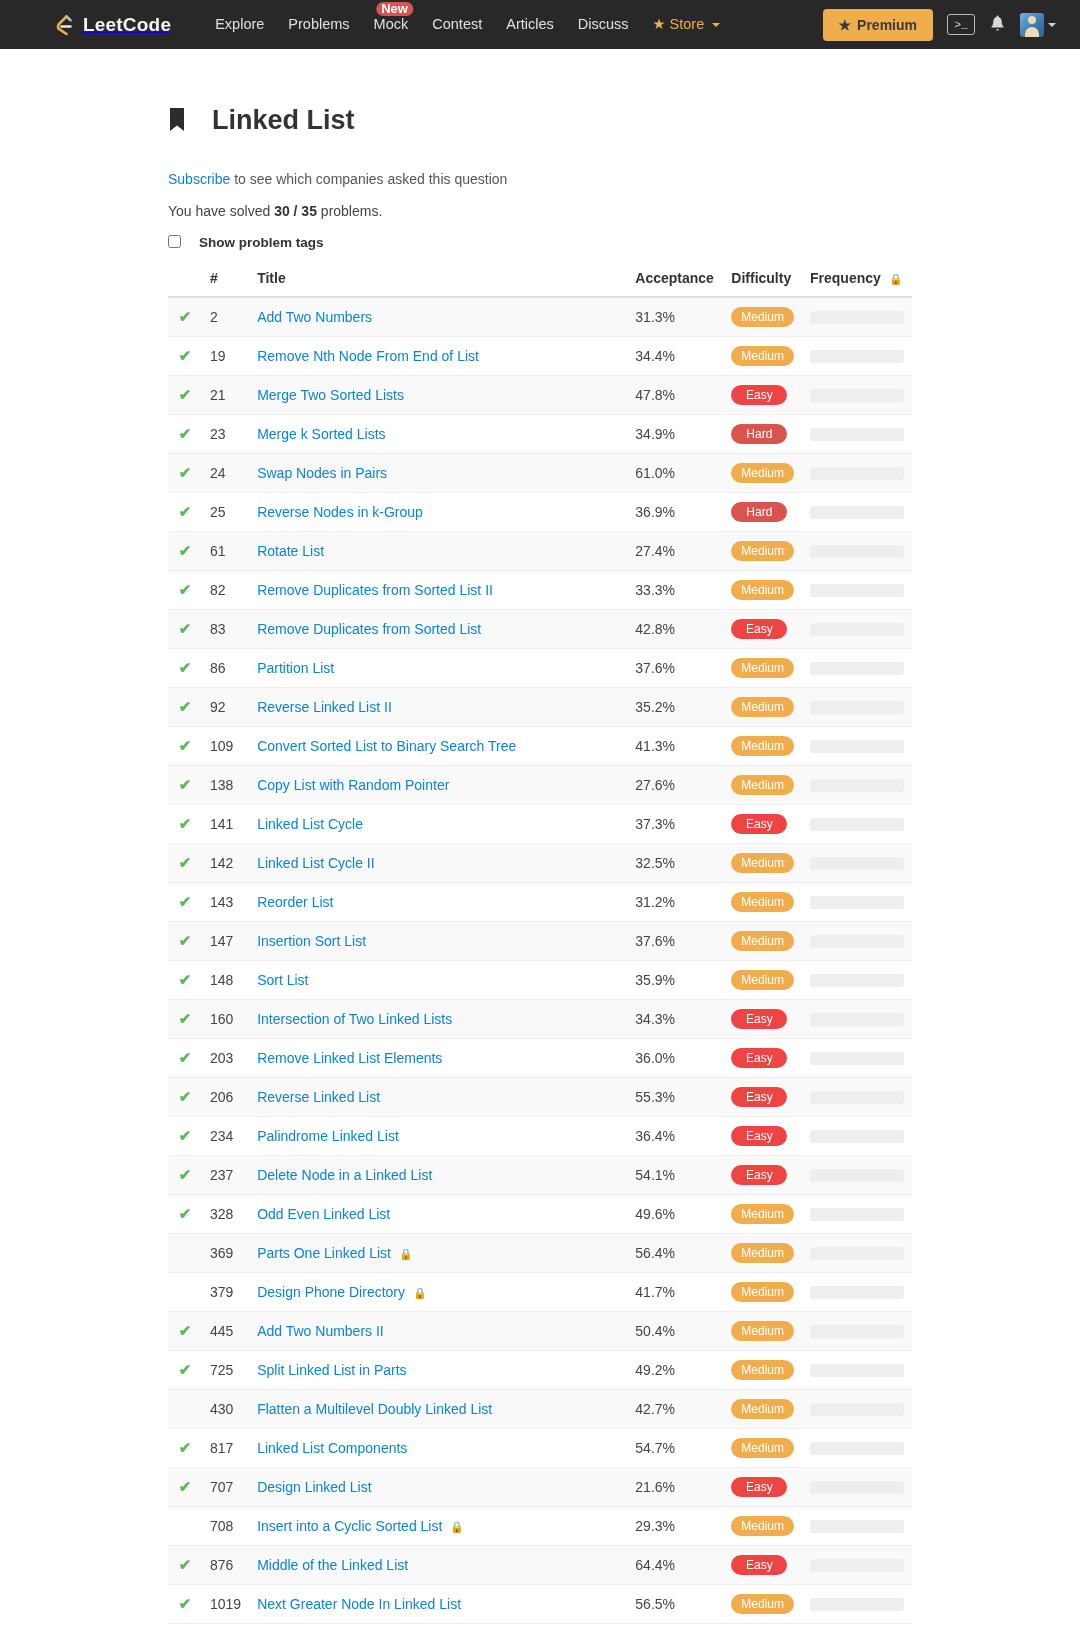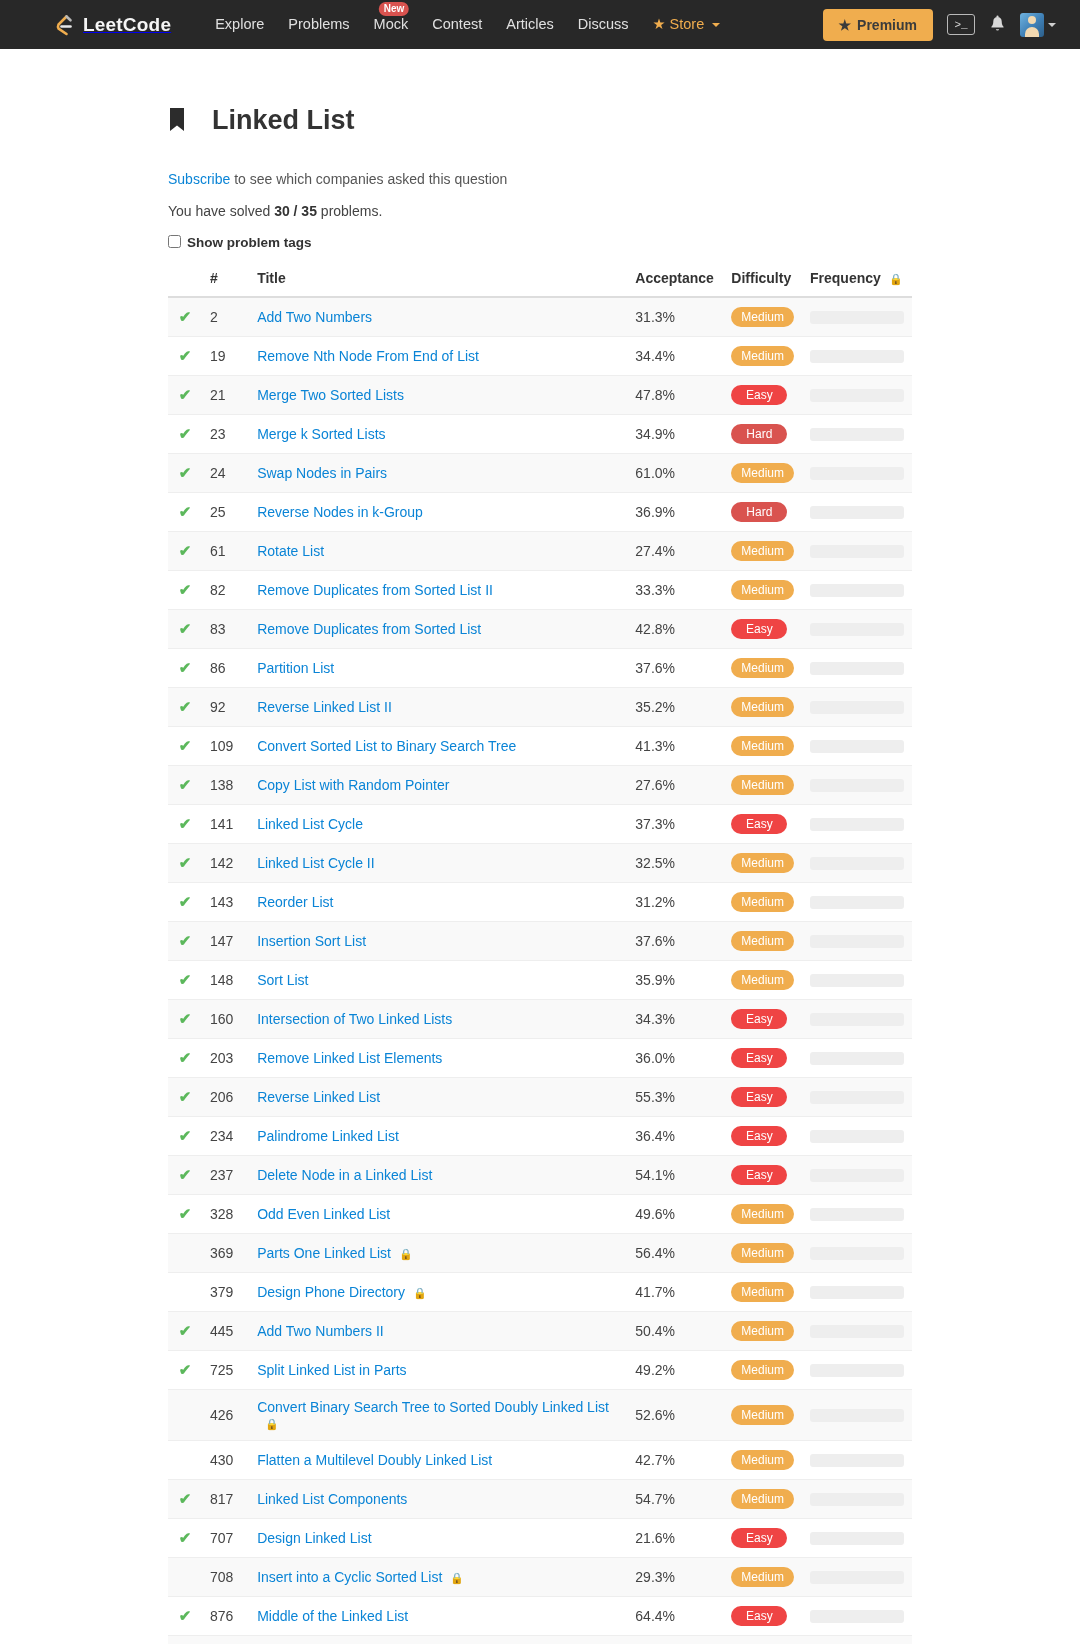--- a/index.html
+++ b/index.html
@@ -28,21 +28,21 @@
   .brand-name {
     color: #f5f5f5; font-size: 19px; font-weight: 600; letter-spacing: .2px;
   }
   .nav-links { display: flex; align-items: center; height: 100%; }
   .nav-link {
     color: #e0e0e0; font-size: 14.5px; text-decoration: none;
     padding: 0 12px; line-height: 49px; position: relative; white-space: nowrap;
   }
   .badge-new {
     position: absolute; top: 2px; left: 50%; transform: translateX(-40%);
-    background: #d9534f; color: #fff; font-size: 10px; font-weight: 700;
+    background: #d9534f; color: #fff; font-size: 13px; font-weight: 700;
     border-radius: 8px; padding: 1px 5px; line-height: 12px;
   }
   .store-link { color: #f0ad4e; }
   .store-link .caret {
     display: inline-block; width: 0; height: 0; margin-left: 4px;
     border-left: 4px solid transparent; border-right: 4px solid transparent;
     border-top: 4px solid #f0ad4e; vertical-align: middle;
   }
   .nav-right {
     margin-left: auto; display: flex; align-items: center; gap: 14px;
@@ -95,21 +95,21 @@
     font-size: 27px; font-weight: 700; color: #333; margin: 16px;
     line-height: 30px;
   }
   .subscribe-line {
     margin-top: 20px; font-size: 14px; color: #555;
   }
   .subscribe-link { color: #0a84d6; text-decoration: none; }
   .solved-line { margin-top: 16px; font-size: 14px; color: #444; }
   .solved-line b { font-weight: 700; color: #333; }
   .tags-row {
-    margin-top: 16px; display: flex; align-items: flex-start; gap: 6px;
+    margin-top: 16px; display: flex; align-items: flex-start; gap: 18px;
     font-size: 13.5px; font-weight: 700; color: #333;
   }
   .tags-row input { margin: 0; }
 
   
   table.problems {
     width: 100%; border-collapse: collapse; margin-top: 12px;
     font-size: 14px;
   }
   table.problems thead th {
@@ -513,30 +513,20 @@
             <td class="col-num">725</td>
             <td class="col-title"><a class="plink" href="#">Split Linked List in Parts</a></td>
             <td class="col-acc">49.2%</td>
             <td class="col-diff"><span class="pill medium">Medium</span></td>
             <td class="col-freq">
               <div class="freq-bar"></div>
             </td>
           </tr>
           <tr>
             <td class="col-status"></td>
-            <td class="col-num">426</td>
-            <td class="col-title"><a class="plink" href="#">Convert Binary Search Tree to Sorted Doubly Linked List</a><span class="lock-icon">🔒</span></td>
-            <td class="col-acc">52.6%</td>
-            <td class="col-diff"><span class="pill medium">Medium</span></td>
-            <td class="col-freq">
-              <div class="freq-bar"></div>
-            </td>
-          </tr>
-          <tr>
-            <td class="col-status"></td>
             <td class="col-num">430</td>
             <td class="col-title"><a class="plink" href="#">Flatten a Multilevel Doubly Linked List</a></td>
             <td class="col-acc">42.7%</td>
             <td class="col-diff"><span class="pill medium">Medium</span></td>
             <td class="col-freq">
               <div class="freq-bar"></div>
             </td>
           </tr>
           <tr>
             <td class="col-status"><span class="check">✔</span></td>

